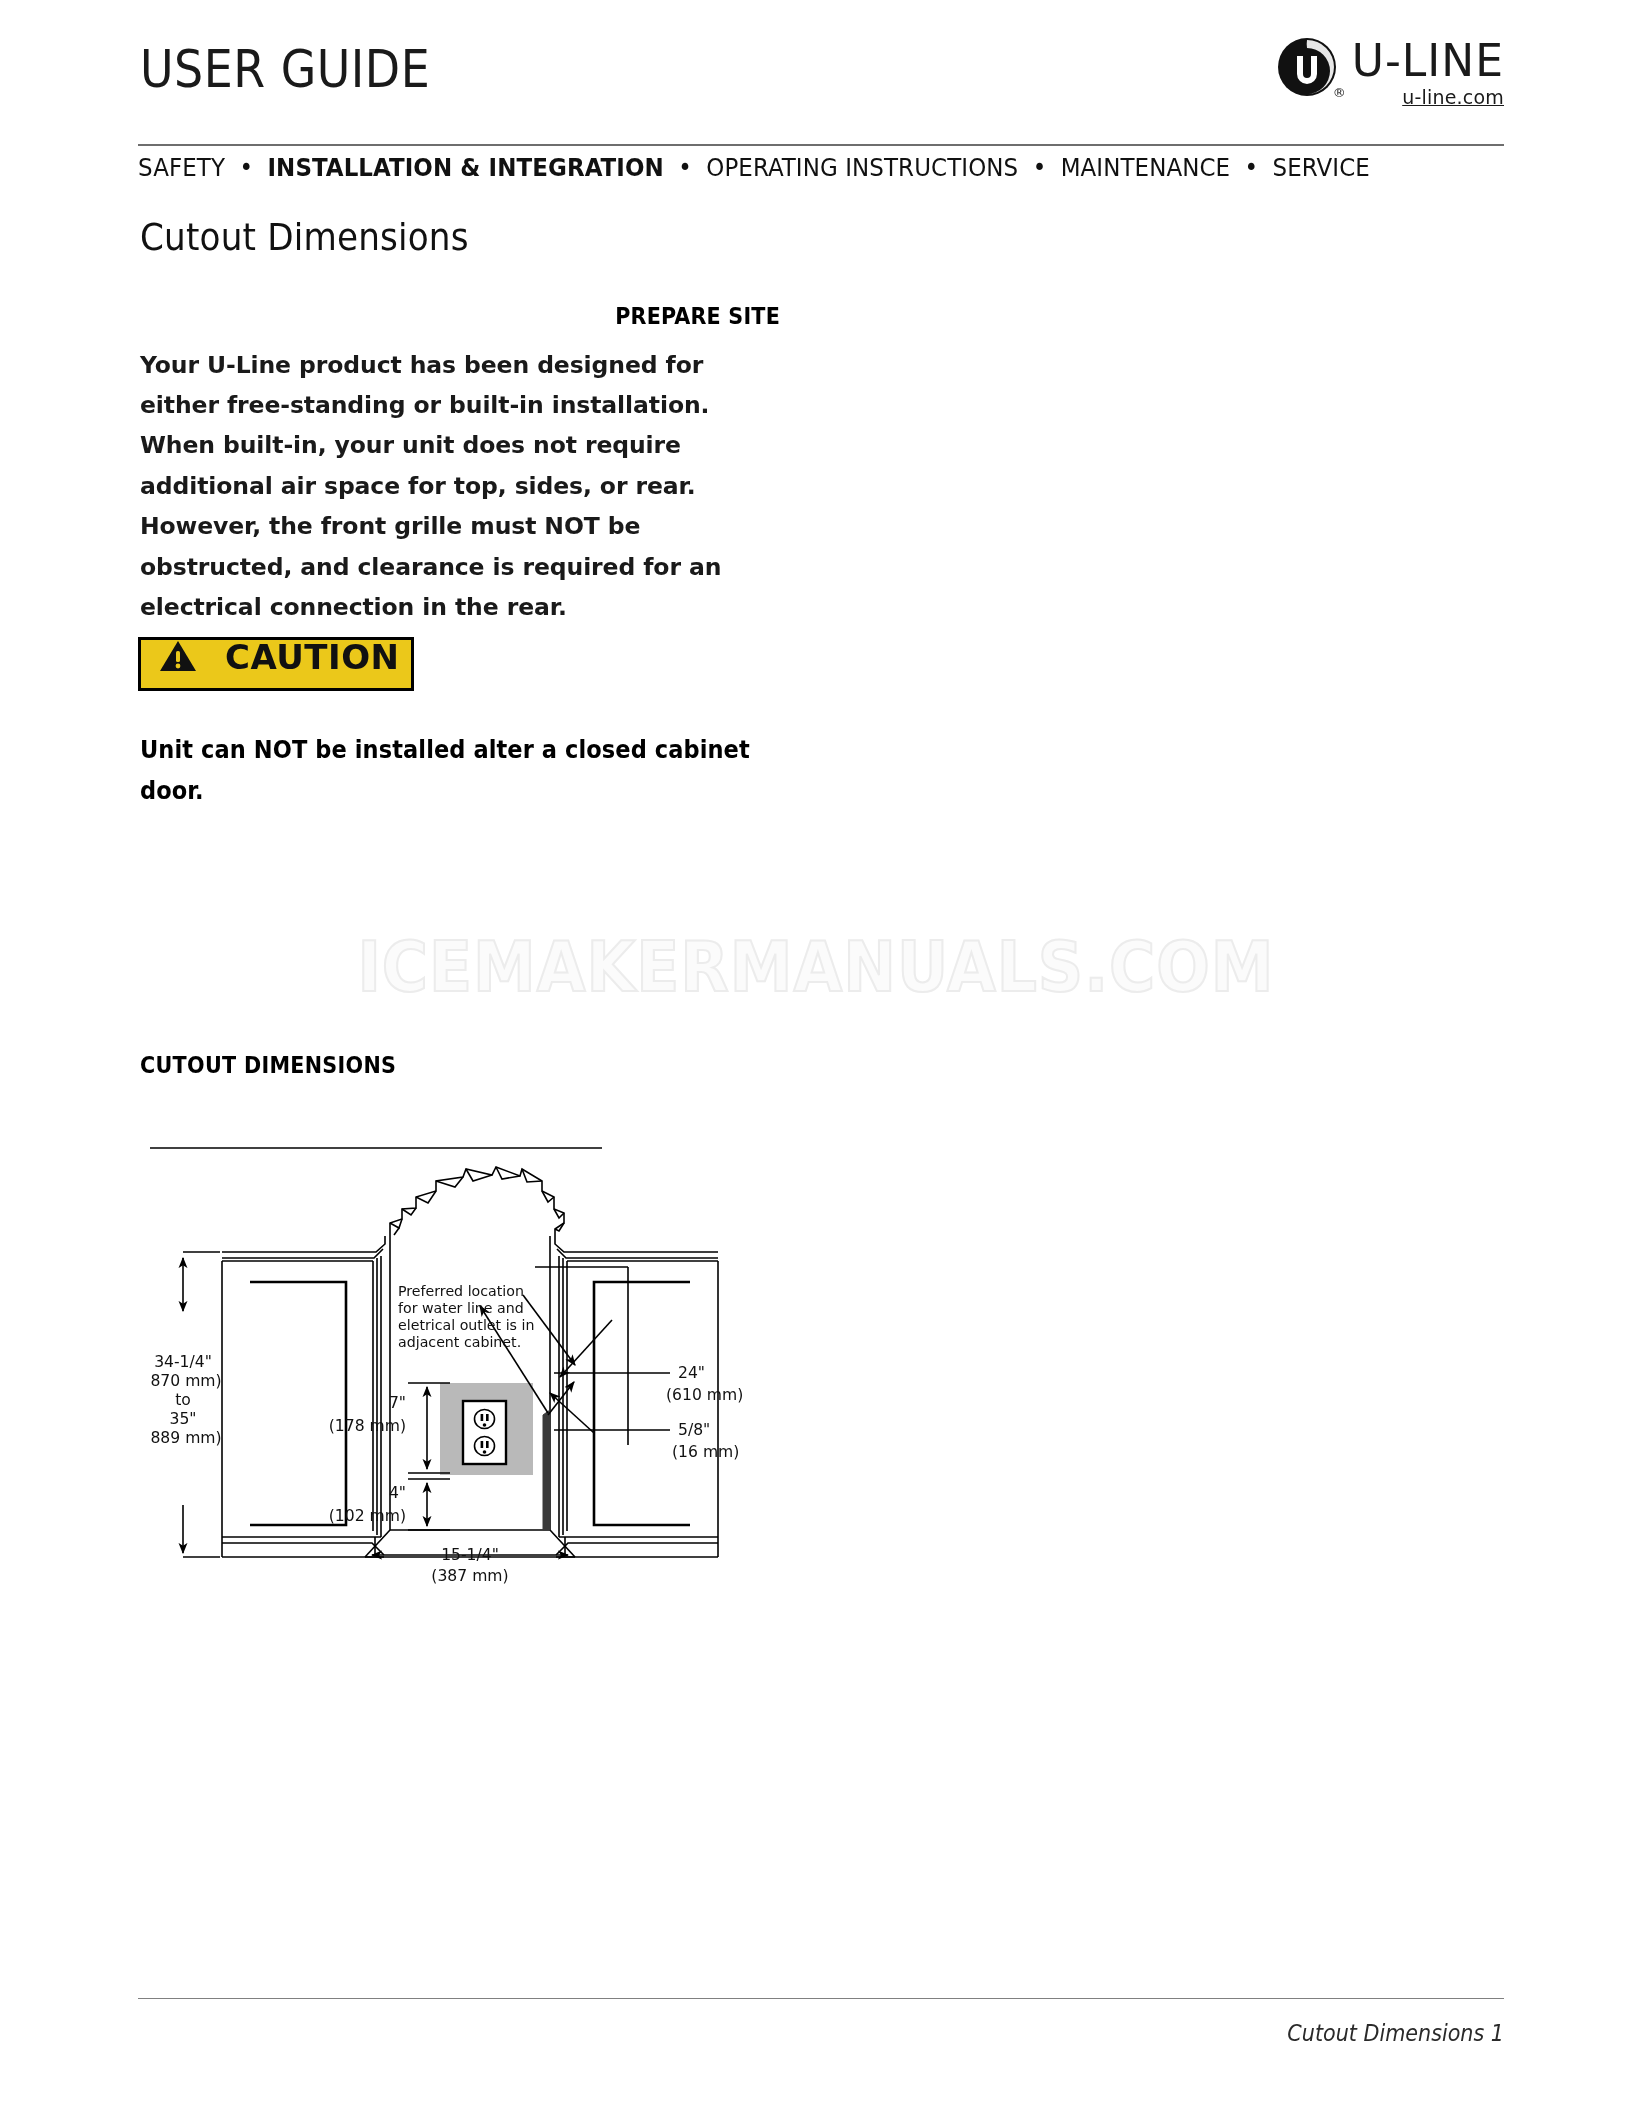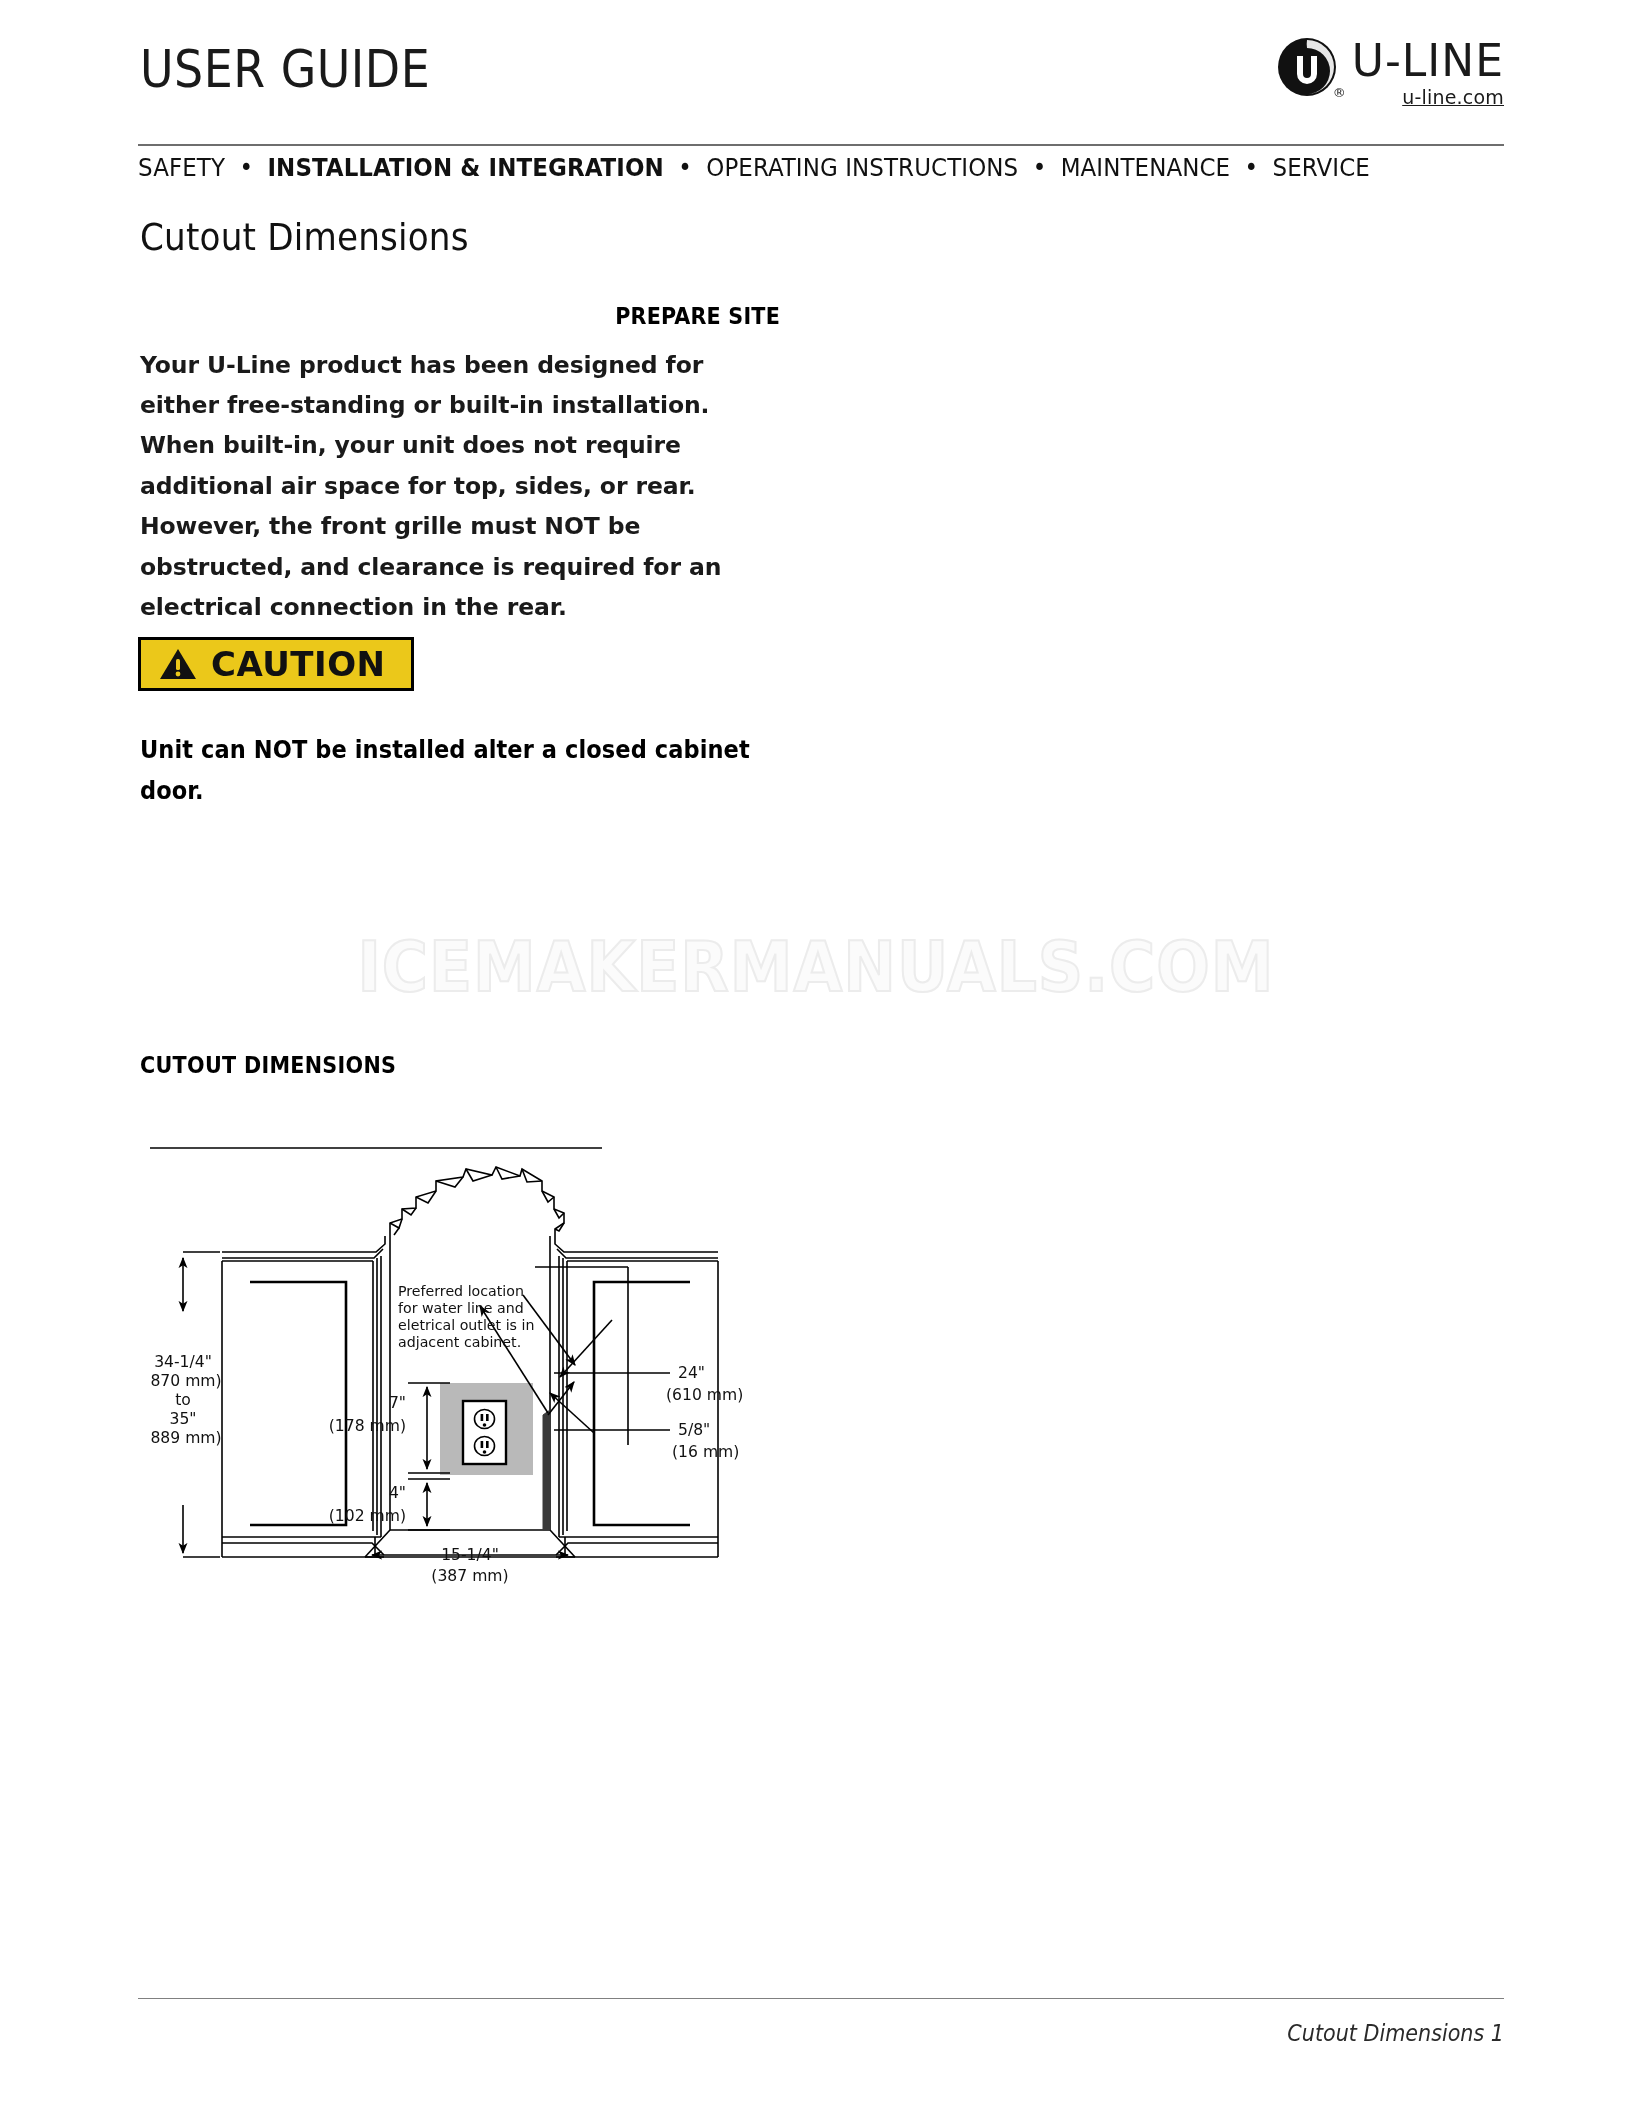--- a/index.html
+++ b/index.html
@@ -146,22 +146,22 @@
   .caution-box {
     position: absolute;
     left: 138px;
     top: 637px;
     width: 276px;
     height: 54px;
     background: #ebc81a;
     border: 3px solid #000;
     box-sizing: border-box;
     display: flex;
-    align-items: center;
-    gap: 14px;
+    align-items: flex-start;
+    gap: 28px;
     padding-left: 18px;
   }
   .caution-tri { width: 38px; height: 33px; flex: none; display:block; }
   .caution-word {
     font-size: 34px;
     font-weight: 700;
     letter-spacing: 0.5px;
     color: #111;
     line-height: 1;
   }

